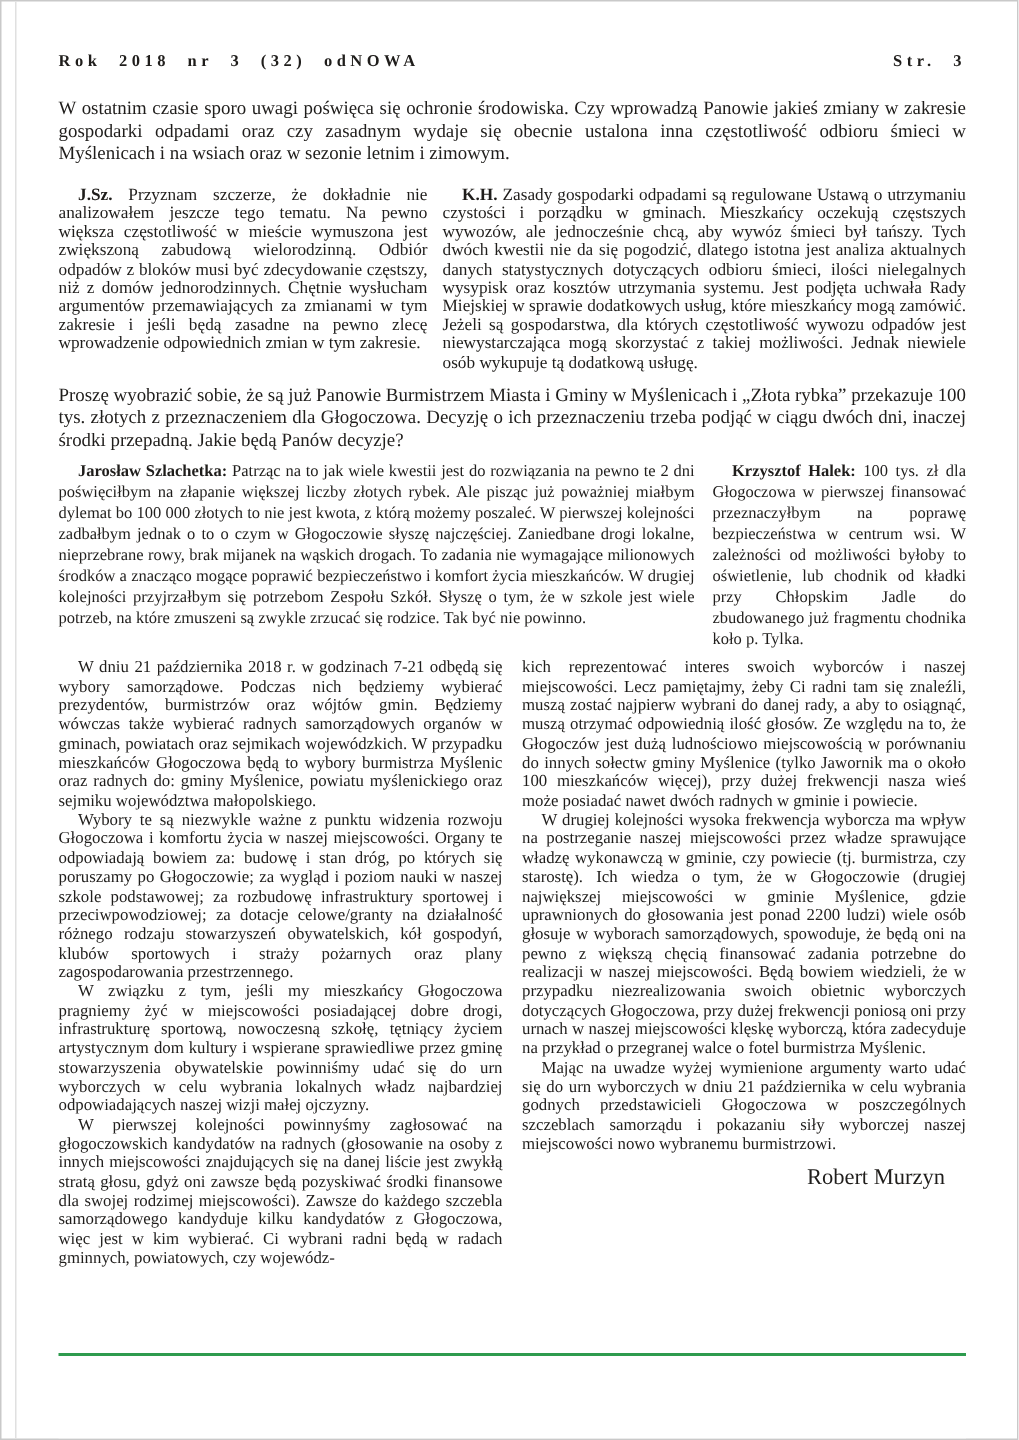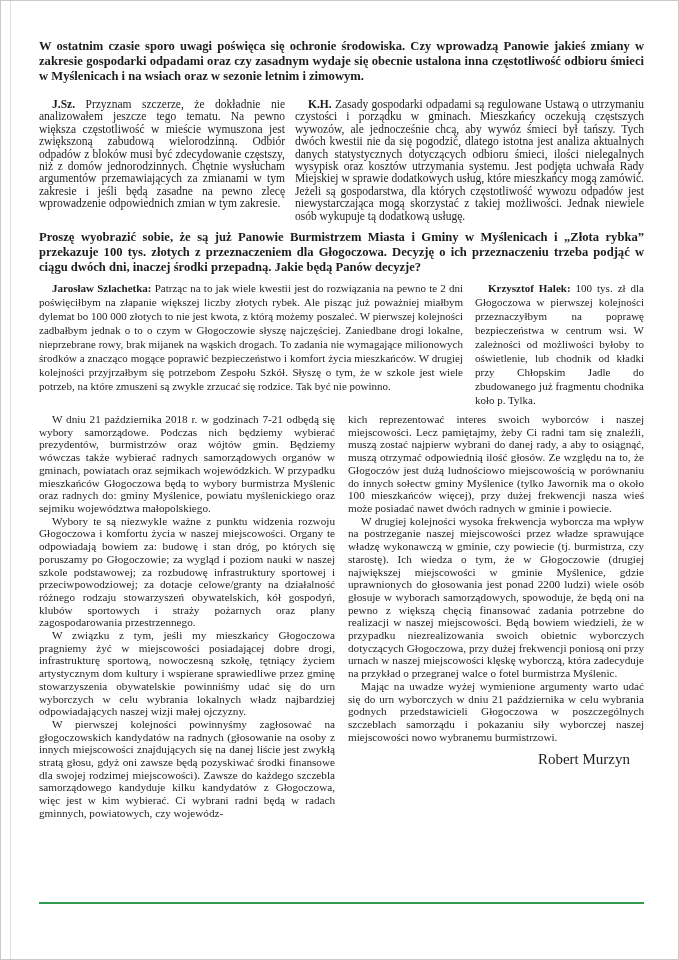--- a/index.html
+++ b/index.html
@@ -17,22 +17,22 @@
   .scan-edge{position:absolute;left:9px;top:0;bottom:0;width:1px;background:#e0e0e0;}
   .content{position:absolute;left:38px;right:34px;top:0;}
   .header{
     margin-top:34px;
     display:flex;justify-content:space-between;
     font-family:"Liberation Serif","DejaVu Serif",serif;
     font-weight:bold;font-size:11px;
     letter-spacing:3px;word-spacing:6px;
   }
   .intro{
-    margin:38px 0 0 0;
-    font-weight:bold;font-size:12.6px;line-height:15px;
+    margin:18px 0 0 0;
+    font-weight:normal;font-size:12.6px;line-height:15px;
     text-align:justify;
   }
   .q2{margin-top:8px;}
   .cols{display:flex;}
   .cols p{margin:0;text-align:justify;text-indent:13px;}
   .qa1{margin-top:14px;font-size:11.5px;line-height:12.4px;}
   .qa1 .col-l{width:246px;flex:0 0 246px;}
   .qa1 .gap{flex:0 0 10px;}
   .qa1 .col-r{flex:1;}
   .qa2{margin-top:6px;font-size:11px;line-height:14px;}
@@ -69,35 +69,39 @@
     font-weight:bold;font-size:13.5px;letter-spacing:0.4px;
   }
 </style>
 </head>
 <body>
 
 <div class="page">
   <div class="scan-edge"></div>
   <div class="content">
 
+    <div class="header">
+      <span>Rok 2018 nr 3 (32) odNOWA</span>
+      <span>Str. 3</span>
+    </div>
 
     <p class="intro">W ostatnim czasie sporo uwagi poświęca się ochronie środowiska. Czy wprowadzą Panowie jakieś zmiany w zakresie gospodarki odpadami oraz czy zasadnym wydaje się obecnie ustalona inna częstotliwość odbioru śmieci w Myślenicach i na wsiach oraz w sezonie letnim i zimowym.</p>
 
     <div class="cols qa1">
       <p class="col-l"><b>J.Sz.</b> <span>Przyznam szczerze, że dokładnie nie analizowałem jeszcze tego tematu. Na pewno większa częstotliwość w mieście wymuszona jest zwiększoną zabudową wielorodzinną. Odbiór odpadów z bloków musi być zdecydowanie częstszy, niż z domów jednorodzinnych. Chętnie wysłucham argumentów przemawiających za zmianami w tym zakresie i jeśli będą zasadne na pewno zlecę wprowadzenie odpowiednich zmian w tym zakresie.</span></p>
       <span class="gap"></span>
       <p class="col-r"><b>K.H.</b> <span>Zasady gospodarki odpadami są regulowane Ustawą o utrzymaniu czystości i porządku w gminach. Mieszkańcy oczekują częstszych wywozów, ale jednocześnie chcą, aby wywóz śmieci był tańszy. Tych dwóch kwestii nie da się pogodzić, dlatego istotna jest analiza aktualnych danych statystycznych dotyczących odbioru śmieci, ilości nielegalnych wysypisk oraz kosztów utrzymania systemu. Jest podjęta uchwała Rady Miejskiej w sprawie dodatkowych usług, które mieszkańcy mogą zamówić. Jeżeli są gospodarstwa, dla których częstotliwość wywozu odpadów jest niewystarczająca mogą skorzystać z takiej możliwości. Jednak niewiele osób wykupuje tą dodatkową usługę.</span></p>
     </div>
 
     <p class="intro q2">Proszę wyobrazić sobie, że są już Panowie Burmistrzem Miasta i Gminy w Myślenicach i „Złota rybka” przekazuje 100 tys. złotych z przeznaczeniem dla Głogoczowa. Decyzję o ich przeznaczeniu trzeba podjąć w ciągu dwóch dni, inaczej środki przepadną. Jakie będą Panów decyzje?</p>
 
     <div class="cols qa2">
       <p class="col-l"><b>Jarosław Szlachetka:</b> <span>Patrząc na to jak wiele kwestii jest do rozwiązania na pewno te 2 dni poświęciłbym na złapanie większej liczby złotych rybek. Ale pisząc już poważniej miałbym dylemat bo 100 000 złotych to nie jest kwota, z którą możemy poszaleć. W pierwszej kolejności zadbałbym jednak o to o czym w Głogoczowie słyszę najczęściej. Zaniedbane drogi lokalne, nieprzebrane rowy, brak mijanek na wąskich drogach. To zadania nie wymagające milionowych środków a znacząco mogące poprawić bezpieczeństwo i komfort życia mieszkańców. W drugiej kolejności przyjrzałbym się potrzebom Zespołu Szkół. Słyszę o tym, że w szkole jest wiele potrzeb, na które zmuszeni są zwykle zrzucać się rodzice. Tak być nie powinno.</span></p>
       <span class="gap"></span>
-      <p class="col-r"><b>Krzysztof Halek:</b> <span>100 tys. zł dla Głogoczowa w pierwszej kolejności przeznaczyłbym na poprawę bezpieczeństwa w centrum wsi. W zależności od możliwości byłoby to oświetlenie, lub chodnik od kładki przy Chłopskim Jadle do zbudowanego już fragmentu chodnika koło p. Tylka.</span></p>
+      <p class="col-r"><b>Krzysztof Halek:</b> <span>100 tys. zł dla Głogoczowa w pierwszej finansować przeznaczyłbym na poprawę bezpieczeństwa w centrum wsi. W zależności od możliwości byłoby to oświetlenie, lub chodnik od kładki przy Chłopskim Jadle do zbudowanego już fragmentu chodnika koło p. Tylka.</span></p>
     </div>
 
 
     <div class="cols article">
       <div class="acol">
         <p>W dniu 21 października 2018 r. w godzinach 7-21 odbędą się wybory samorządowe. Podczas nich będziemy wybierać prezydentów, burmistrzów oraz wójtów gmin. Będziemy wówczas także wybierać radnych samorządowych organów w gminach, powiatach oraz sejmikach wojewódzkich. W przypadku mieszkańców Głogoczowa będą to wybory burmistrza Myślenic oraz radnych do: gminy Myślenice, powiatu myślenickiego oraz sejmiku województwa małopolskiego.</p>
         <p>Wybory te są niezwykle ważne z punktu widzenia rozwoju Głogoczowa i komfortu życia w naszej miejscowości. Organy te odpowiadają bowiem za: budowę i stan dróg, po których się poruszamy po Głogoczowie; za wygląd i poziom nauki w naszej szkole podstawowej; za rozbudowę infrastruktury sportowej i przeciwpowodziowej; za dotacje celowe/granty na działalność różnego rodzaju stowarzyszeń obywatelskich, kół gospodyń, klubów sportowych i straży pożarnych oraz plany zagospodarowania przestrzennego.</p>
         <p>W związku z tym, jeśli my mieszkańcy Głogoczowa pragniemy żyć w miejscowości posiadającej dobre drogi, infrastrukturę sportową, nowoczesną szkołę, tętniący życiem artystycznym dom kultury i wspierane sprawiedliwe przez gminę stowarzyszenia obywatelskie powinniśmy udać się do urn wyborczych w celu wybrania lokalnych władz najbardziej odpowiadających naszej wizji małej ojczyzny.</p>
         <p>W pierwszej kolejności powinnyśmy zagłosować na głogoczowskich kandydatów na radnych (głosowanie na osoby z innych miejscowości znajdujących się na danej liście jest zwykłą stratą głosu, gdyż oni zawsze będą pozyskiwać środki finansowe dla swojej rodzimej miejscowości). Zawsze do każdego szczebla samorządowego kandyduje kilku kandydatów z Głogoczowa, więc jest w kim wybierać. Ci wybrani radni będą w radach gminnych, powiatowych, czy wojewódz-</p>
       </div>

